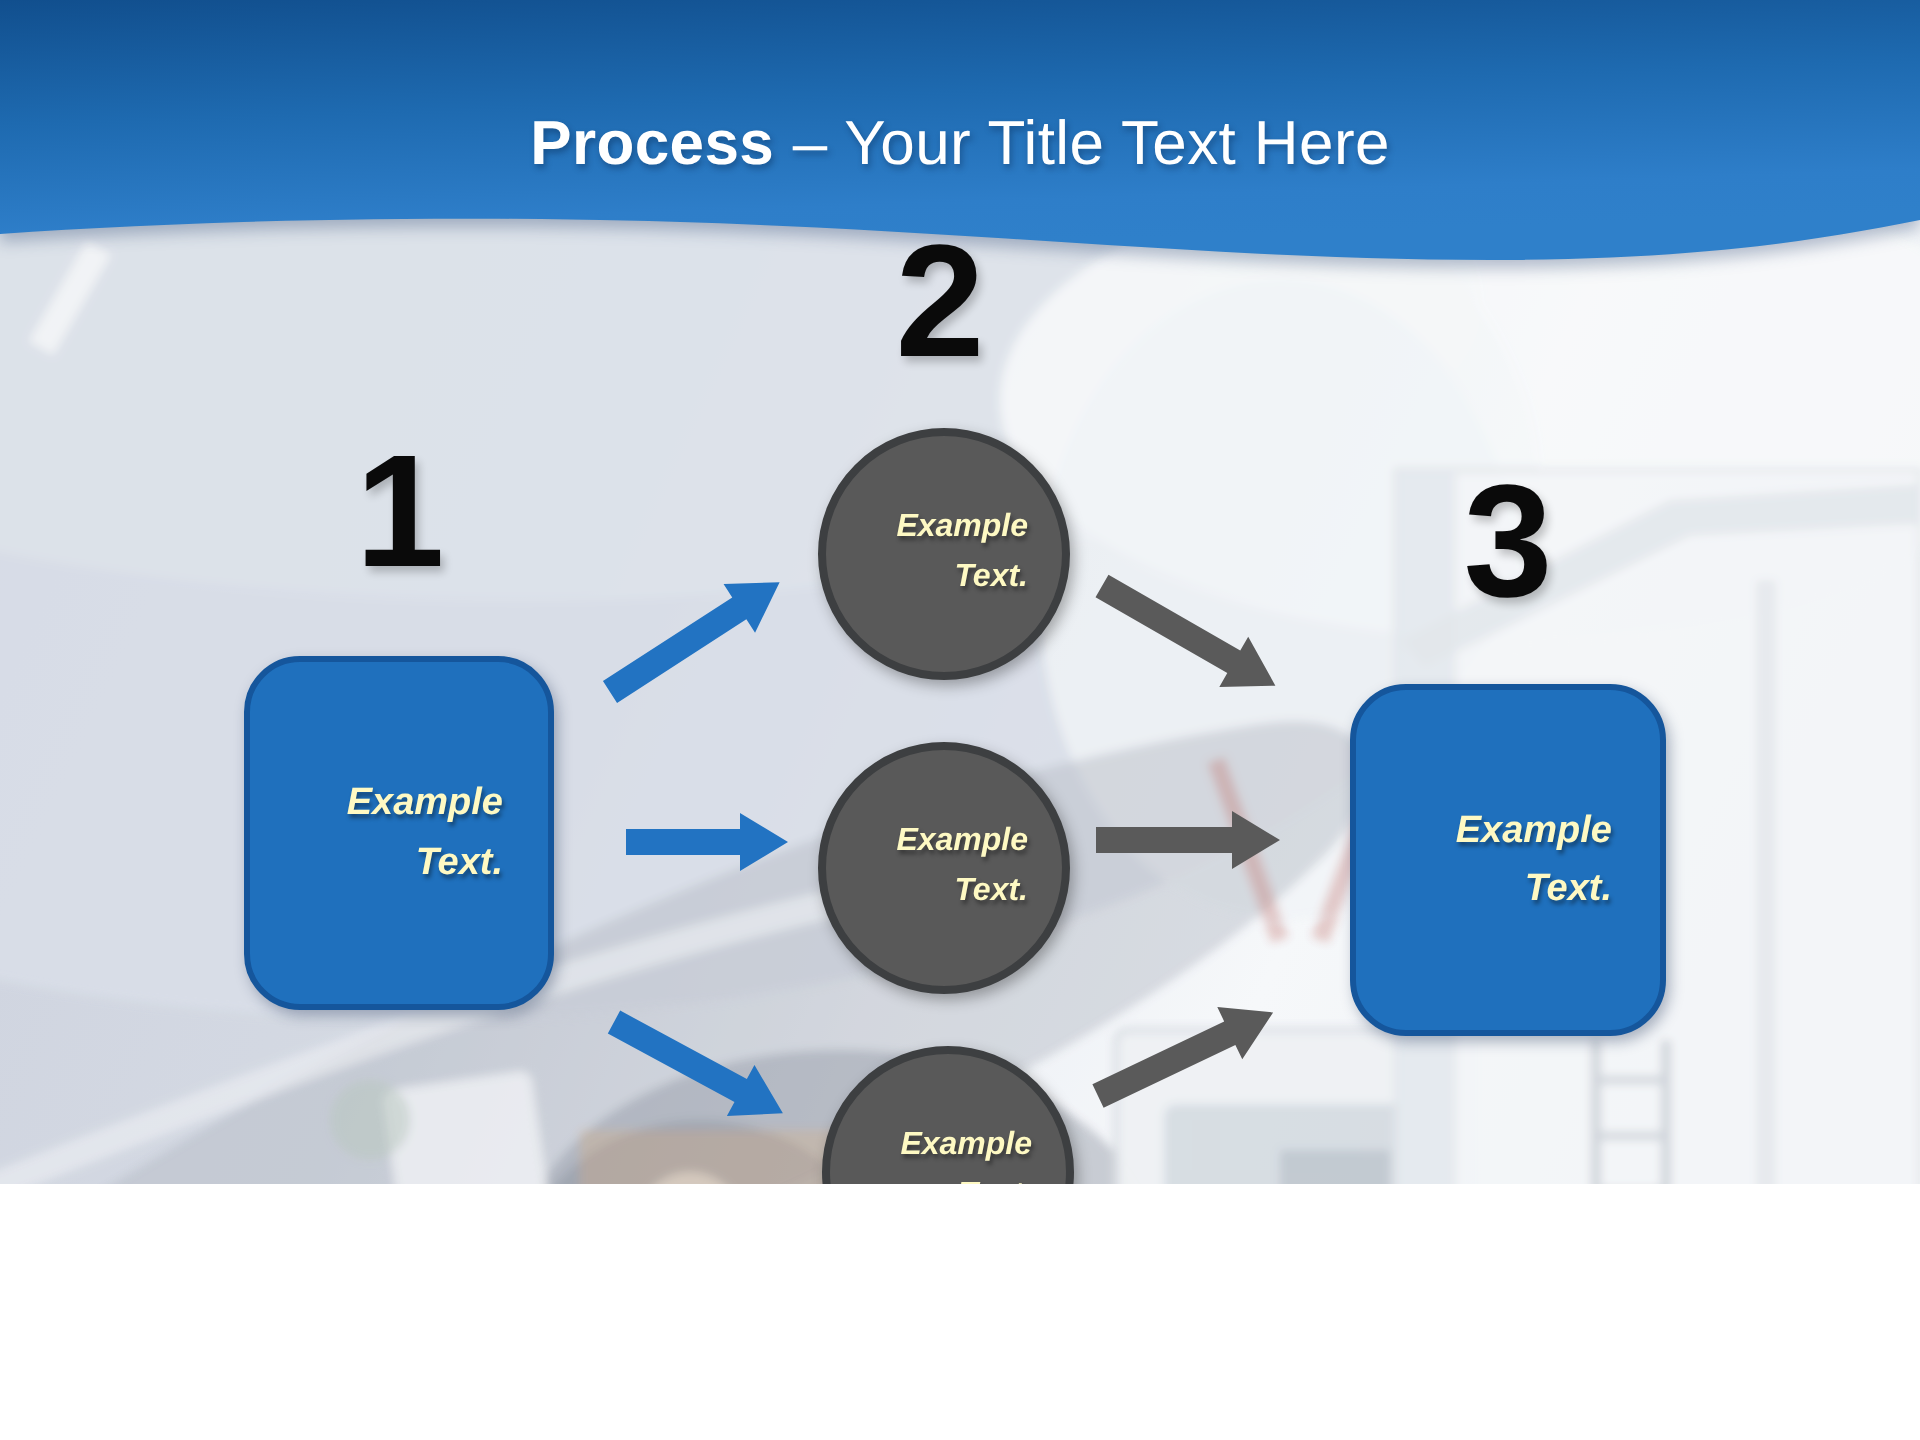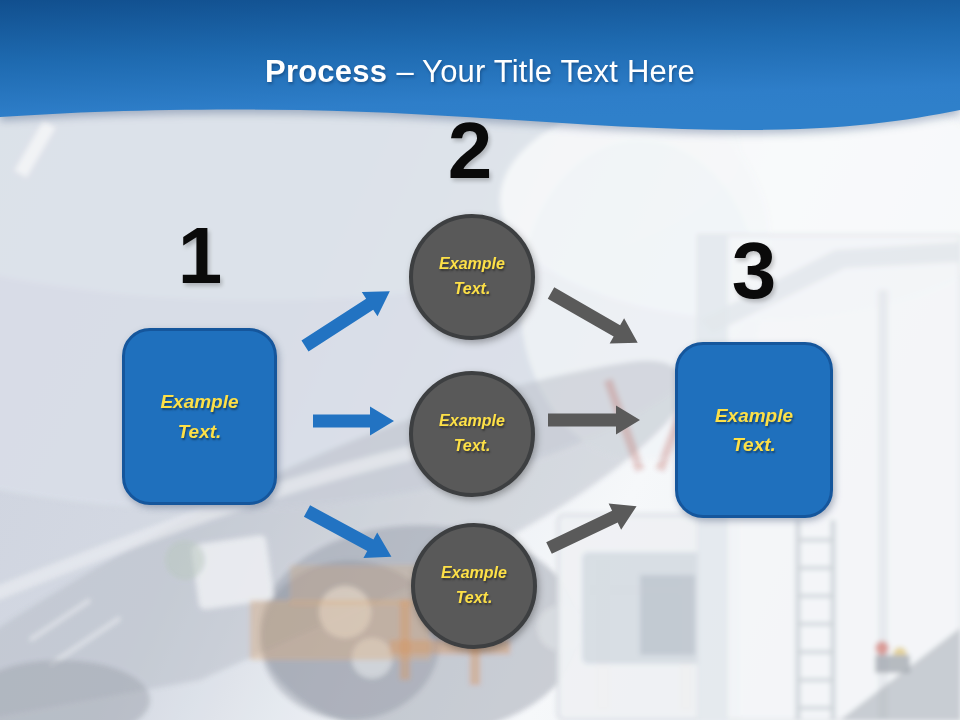--- a/index.html
+++ b/index.html
@@ -1,17 +1,17 @@
 <!DOCTYPE html>
 <html><head>
 <meta charset="utf-8">
 <style>
   html,body{margin:0;padding:0;background:#ffffff;}
   body{font-family:"Liberation Sans","DejaVu Sans",sans-serif;}
-  .slide{position:relative;width:960px;height:720px;overflow:hidden;background:#ffffff;}
+  .slide{position:relative;width:960px;height:592px;overflow:hidden;background:#ffffff;}
 
   
   .photo{position:absolute;left:0;top:0;width:960px;height:720px;}
 
   
   .header-svg{position:absolute;left:0;top:0;width:960px;height:140px;
               filter:drop-shadow(0 4px 4px rgba(15,45,95,.30));}
   .title{position:absolute;left:0;top:54px;width:960px;text-align:center;
          color:#ffffff;font-size:31px;letter-spacing:.2px;
          text-shadow:1px 2px 3px rgba(0,25,60,.35);}
@@ -33,21 +33,21 @@
   #box3{left:675px;top:342px;width:158px;height:176px;}
 
   .proc-circle{position:absolute;background:#595959;border:4px solid #3d3f41;border-radius:50%;
                box-shadow:2px 3px 7px rgba(30,30,30,.35);
                display:flex;align-items:center;justify-content:center;box-sizing:border-box;
                width:126px;height:126px;transform:translate(-50%,-50%);}
   #circ1{left:472px;top:277px;}
   #circ2{left:472px;top:434px;}
   #circ3{left:474px;top:586px;}
 
-  .shape-text{color:#fde047;font-weight:bold;font-style:italic;text-align:center;
+  .shape-text{color:#fef9c3;font-weight:bold;font-style:italic;text-align:right;
               line-height:1.55;text-shadow:1px 2px 2px rgba(0,0,0,.4);}
   .box-text{font-size:19px;width:104px;}
   .circle-text{font-size:16px;width:84px;}
 
   
   .arrows{position:absolute;left:0;top:0;width:960px;height:720px;pointer-events:none;}
 </style>
 </head>
 <body>
 

